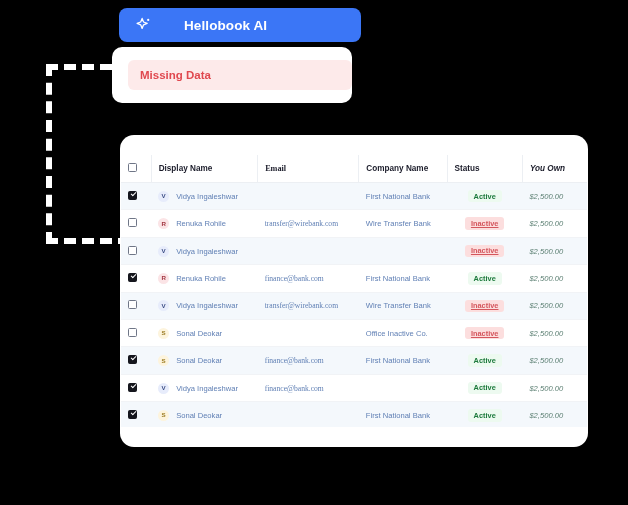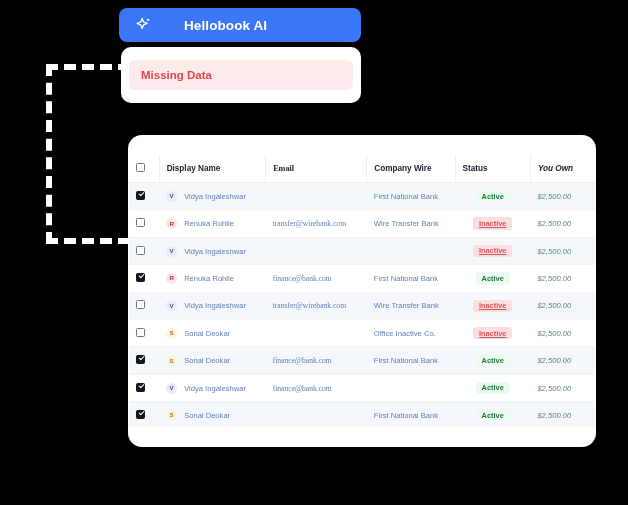--- a/index.html
+++ b/index.html
@@ -72,29 +72,29 @@
     color: #ffffff;
     font-size: 13.5px;
     font-weight: bold;
     letter-spacing: 0.1px;
     margin-left: 22px;
   }
 
   
   .alert-card {
     position: absolute;
-    left: 121px;
+    left: 112px;
     top: 47px;
     width: 240px;
     height: 56px;
     background: #ffffff;
     border-radius: 10px;
     display: flex;
     align-items: center;
-    justify-content: center;
+    justify-content: flex-end;
   }
   .alert-pill {
     width: 224px;
     height: 30px;
     background: #fdeaea;
     border-radius: 6px;
     display: flex;
     align-items: center;
     padding-left: 12px;
   }
@@ -107,21 +107,20 @@
   
   .table-card {
     position: absolute;
     left: 120px;
     top: 135px;
     width: 468px;
     height: 312px;
     background: #ffffff;
     border-radius: 14px;
     padding: 20px 1px;
-    margin-left: 8px;
   }
   .table-wrap {
     width: 100%;
     height: 100%;
     overflow: hidden;
   }
   table.grid {
     width: 100%;
     border-collapse: collapse;
     table-layout: fixed;
@@ -245,21 +244,21 @@
   <div class="table-card">
     <div class="table-wrap">
       <table class="grid">
         <thead>
           <tr>
             <th class="c-chk">
               <span class="cbox" id="select-all-box"></span>
             </th>
             <th class="c-name">Display Name</th>
             <th class="c-mail">Email</th>
-            <th class="c-comp">Company Wire</th>
+            <th class="c-comp">Company Name</th>
             <th class="c-stat">Status</th>
             <th class="c-own">You Own</th>
           </tr>
         </thead>
         <tbody id="table-body">
             <tr class="stripe">
               <td class="c-chk"><span class="cbox on"></span></td>
               <td class="c-name">
                 <div class="namecell">
                   <span class="avatar av-v">V</span>

